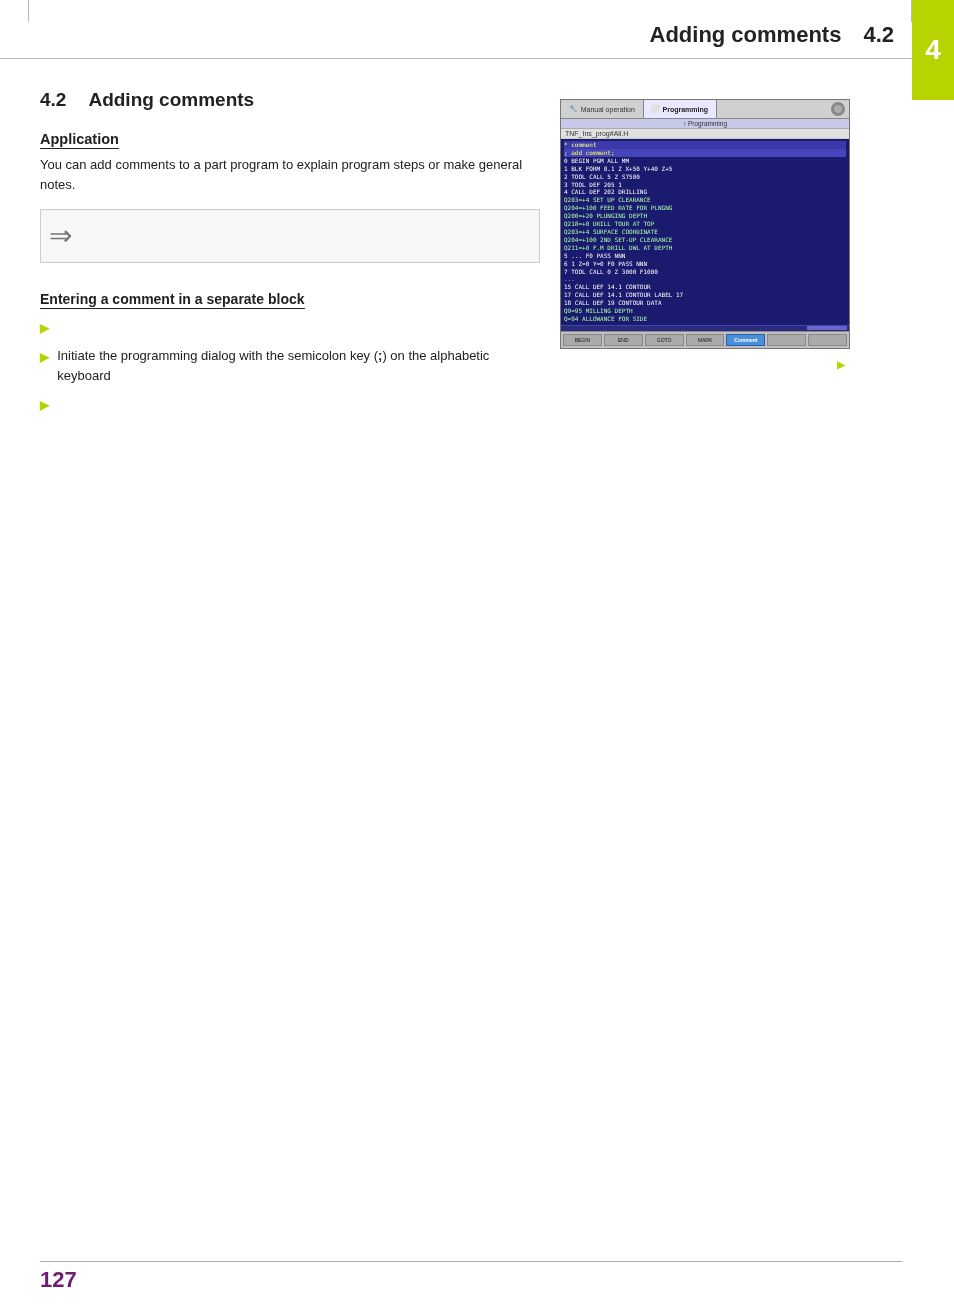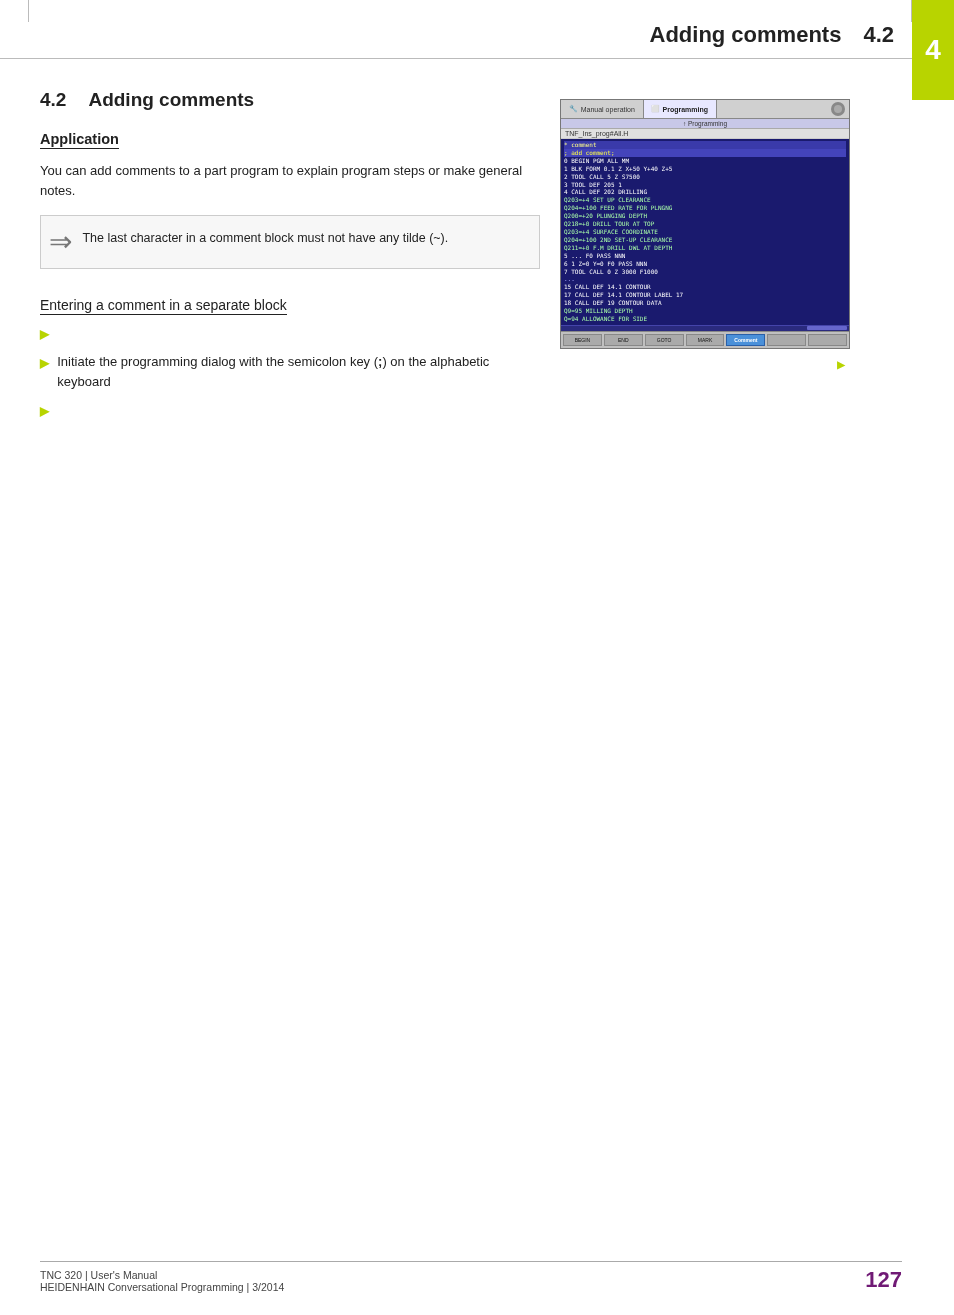--- a/index.html
+++ b/index.html
@@ -33,37 +33,34 @@
 
   <div style="display:flex; padding:30px 55px 0 40px; gap:20px;">
 
     <div style="flex:1; max-width:500px;">
 
       <div style="display:flex; align-items:baseline; margin-bottom:20px;">
         <span style="font-size:19px; font-weight:bold; color:#222; margin-right:22px;">4.2</span>
         <span style="font-size:19px; font-weight:bold; color:#222;">Adding comments</span>
       </div>
 
-      <div style="margin-bottom:14px;">
+      <div style="margin-bottom:8px;">
         <span style="font-size:14.5px; font-weight:bold; color:#222; border-bottom:1.5px solid #222; padding-bottom:1px;">Application</span>
       </div>
 
       <p style="font-size:13px; color:#222; margin-bottom:14px; line-height:1.55;">You can add comments to a part program to explain program steps or make general notes.</p>
 
       <div style="display:flex; border:1.5px solid #ccc; background:#f7f7f7; padding:12px 12px 12px 8px; margin-bottom:28px;">
         <div style="font-size:28px; color:#777; margin-right:10px; flex-shrink:0; padding-top:0; line-height:1;">⇒</div>
         <div>
-          <p style="font-size:12.5px; color:#222; line-height:1.6;">
-            The last character in a comment block must not have any tilde (~).
-          </p>
         </div>
       </div>
 
       <div style="margin-bottom:10px; margin-top:8px;">
-        <span style="font-size:14px; font-weight:normal; color:#222; border-bottom:1.5px solid #222; padding-bottom:1px;">Entering a comment in a separate block</span>
+        <span style="font-size:14px; font-weight:bold; color:#222; border-bottom:1.5px solid #222; padding-bottom:1px;">Entering a comment in a separate block</span>
       </div>
 
       <div style="display:flex; align-items:flex-start; margin-bottom:8px; font-size:13px; color:#222; line-height:1.55;">
         <span style="color:#b8d400; font-size:12px; margin-right:8px; flex-shrink:0; margin-top:2px; font-weight:bold;">▶</span>
       </div>
 
       <div style="display:flex; align-items:flex-start; margin-bottom:8px; font-size:13px; color:#222; line-height:1.55;">
         <span style="color:#b8d400; font-size:12px; margin-right:8px; flex-shrink:0; margin-top:2px; font-weight:bold;">▶</span>
         <span>Initiate the programming dialog with the semicolon key (<strong>;</strong>) on the alphabetic keyboard</span>
       </div>
@@ -146,20 +143,16 @@
       </div>
 
       <div style="margin-top:6px; text-align:right; padding-right:10px;">
         <span style="font-size:10px; color:#b8d400; font-weight:bold;">▶</span>
       </div>
     </div>
 
   </div>
 
   <div style="position:absolute; bottom:22px; left:40px; right:52px; border-top:1px solid #aaa; padding-top:5px; display:flex; justify-content:space-between; align-items:flex-end;">
-    <div>
-      <div style="font-size:10.5px; color:#444;">TNC 320 | User's Manual</div>
-      <div style="font-size:10.5px; color:#444;">HEIDENHAIN Conversational Programming | 3/2014</div>
-    </div>
     <div style="font-size:22px; font-weight:bold; color:#701a75;">127</div>
   </div>
 
 </div>
 
 </body></html>

